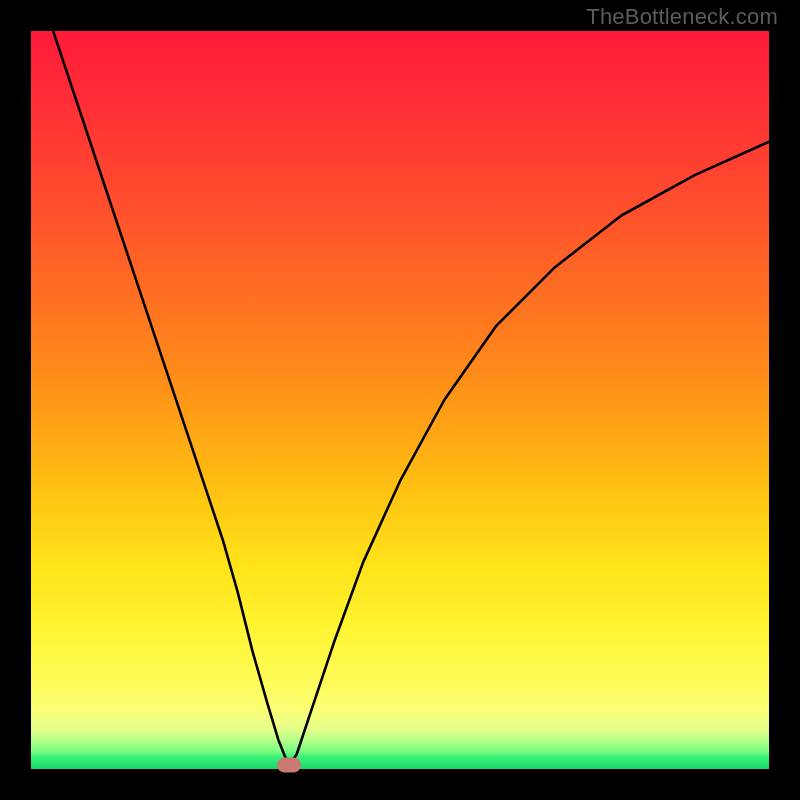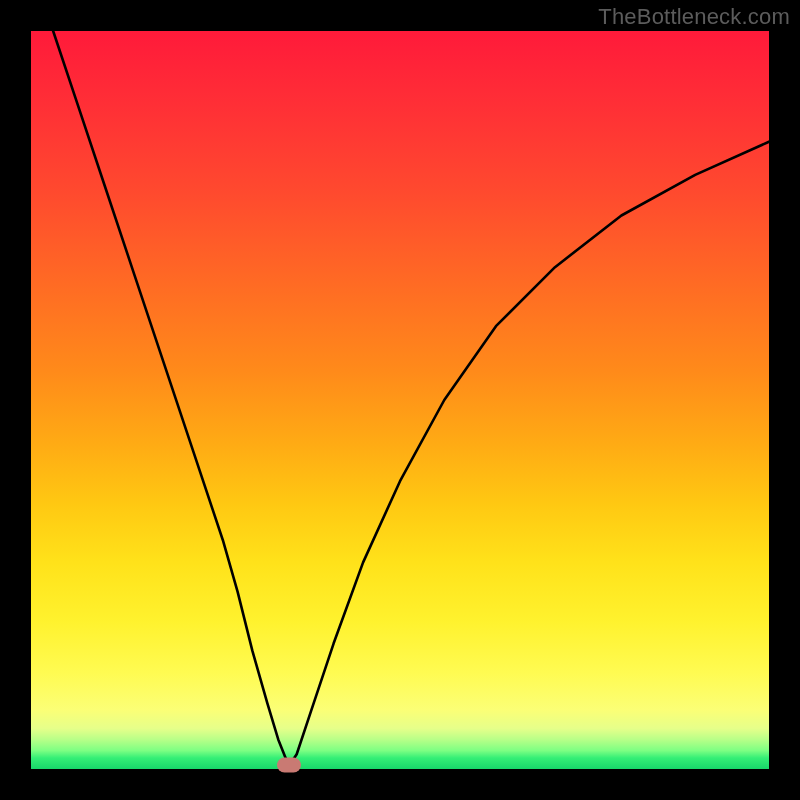--- a/index.html
+++ b/index.html
@@ -40,21 +40,21 @@
       #e6ff8a 94.5%,
       #b8ff88 96%,
       #7dff83 97.5%,
       #35ef76 98.5%,
       #18d76a 100%
     );
   }
   .watermark {
     position: absolute;
     top: 4px;
-    right: 10px;
+    right: 22px;
     color: #5c5c5c;
     font-size: 22px;
     letter-spacing: 0.2px;
     user-select: none;
   }
   svg.curve {
     position: absolute;
     left: 0;
     top: 0;
     width: 738px;

